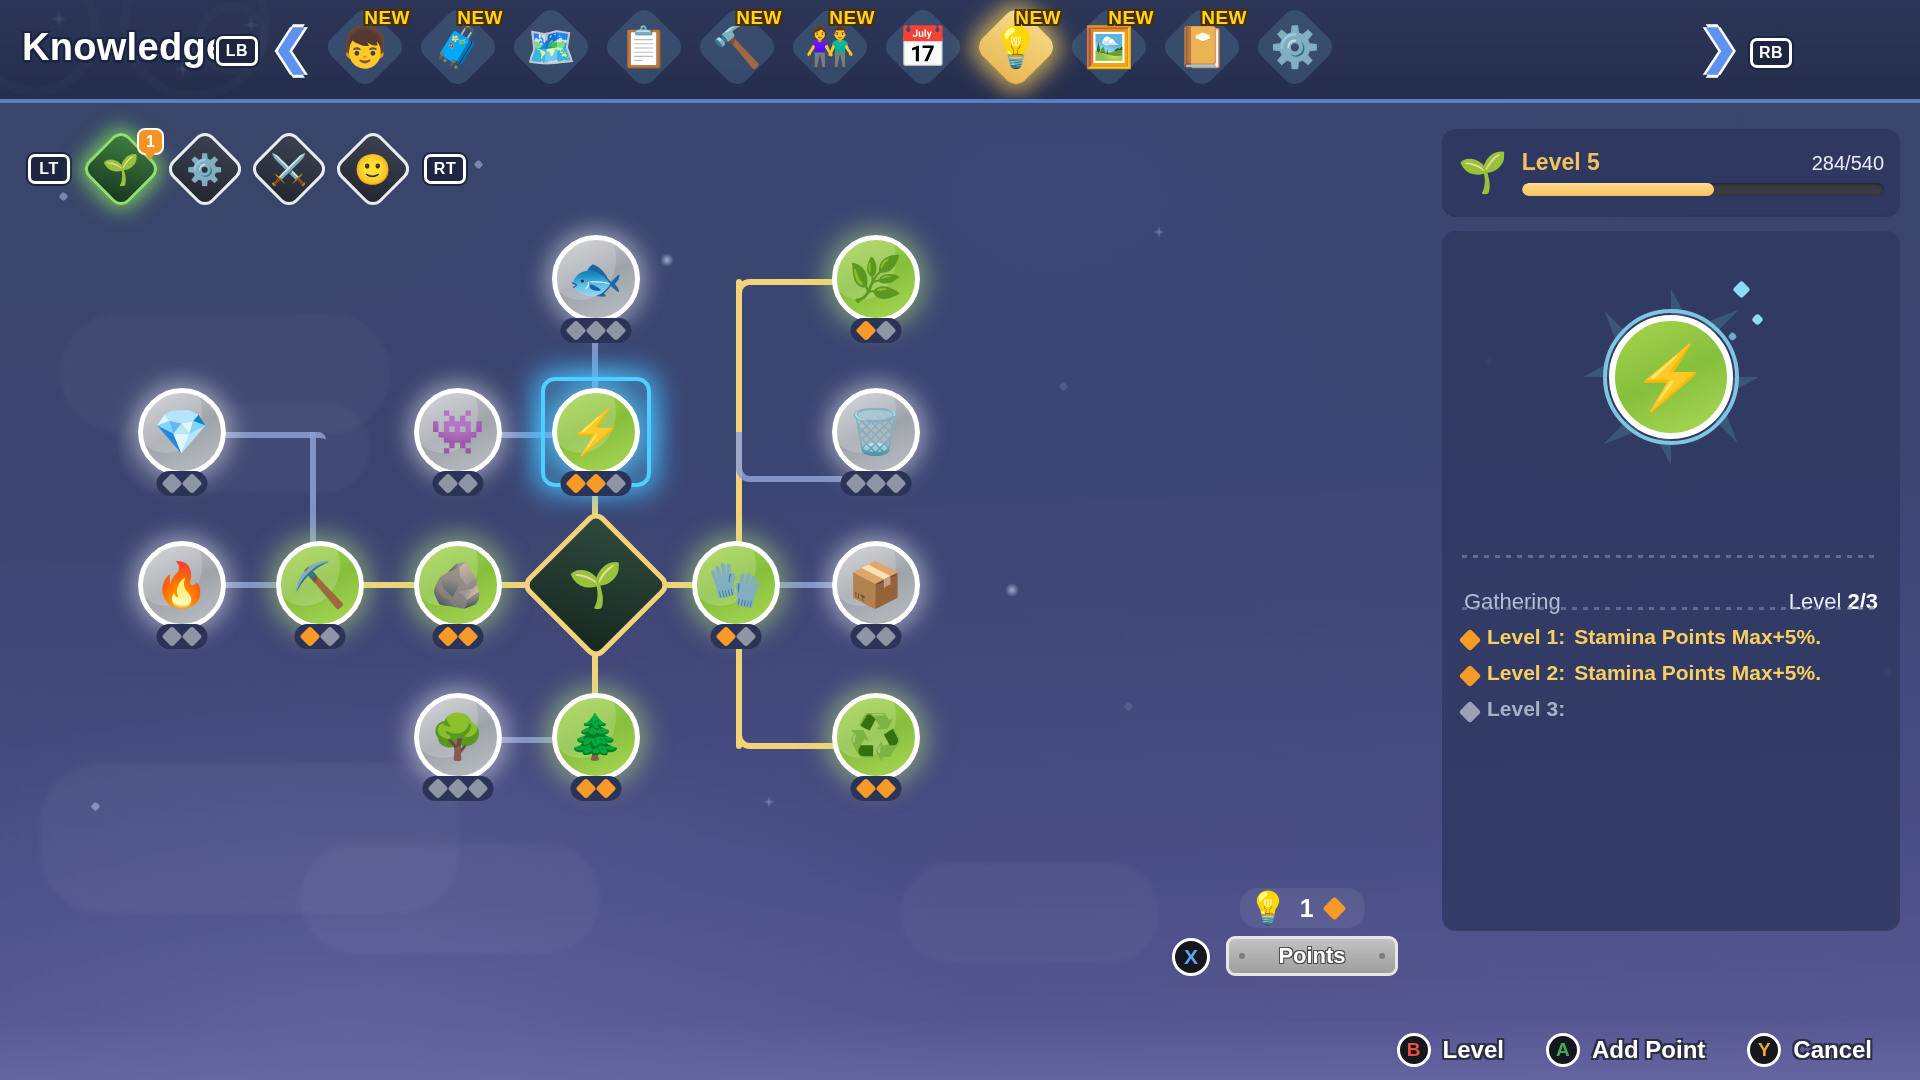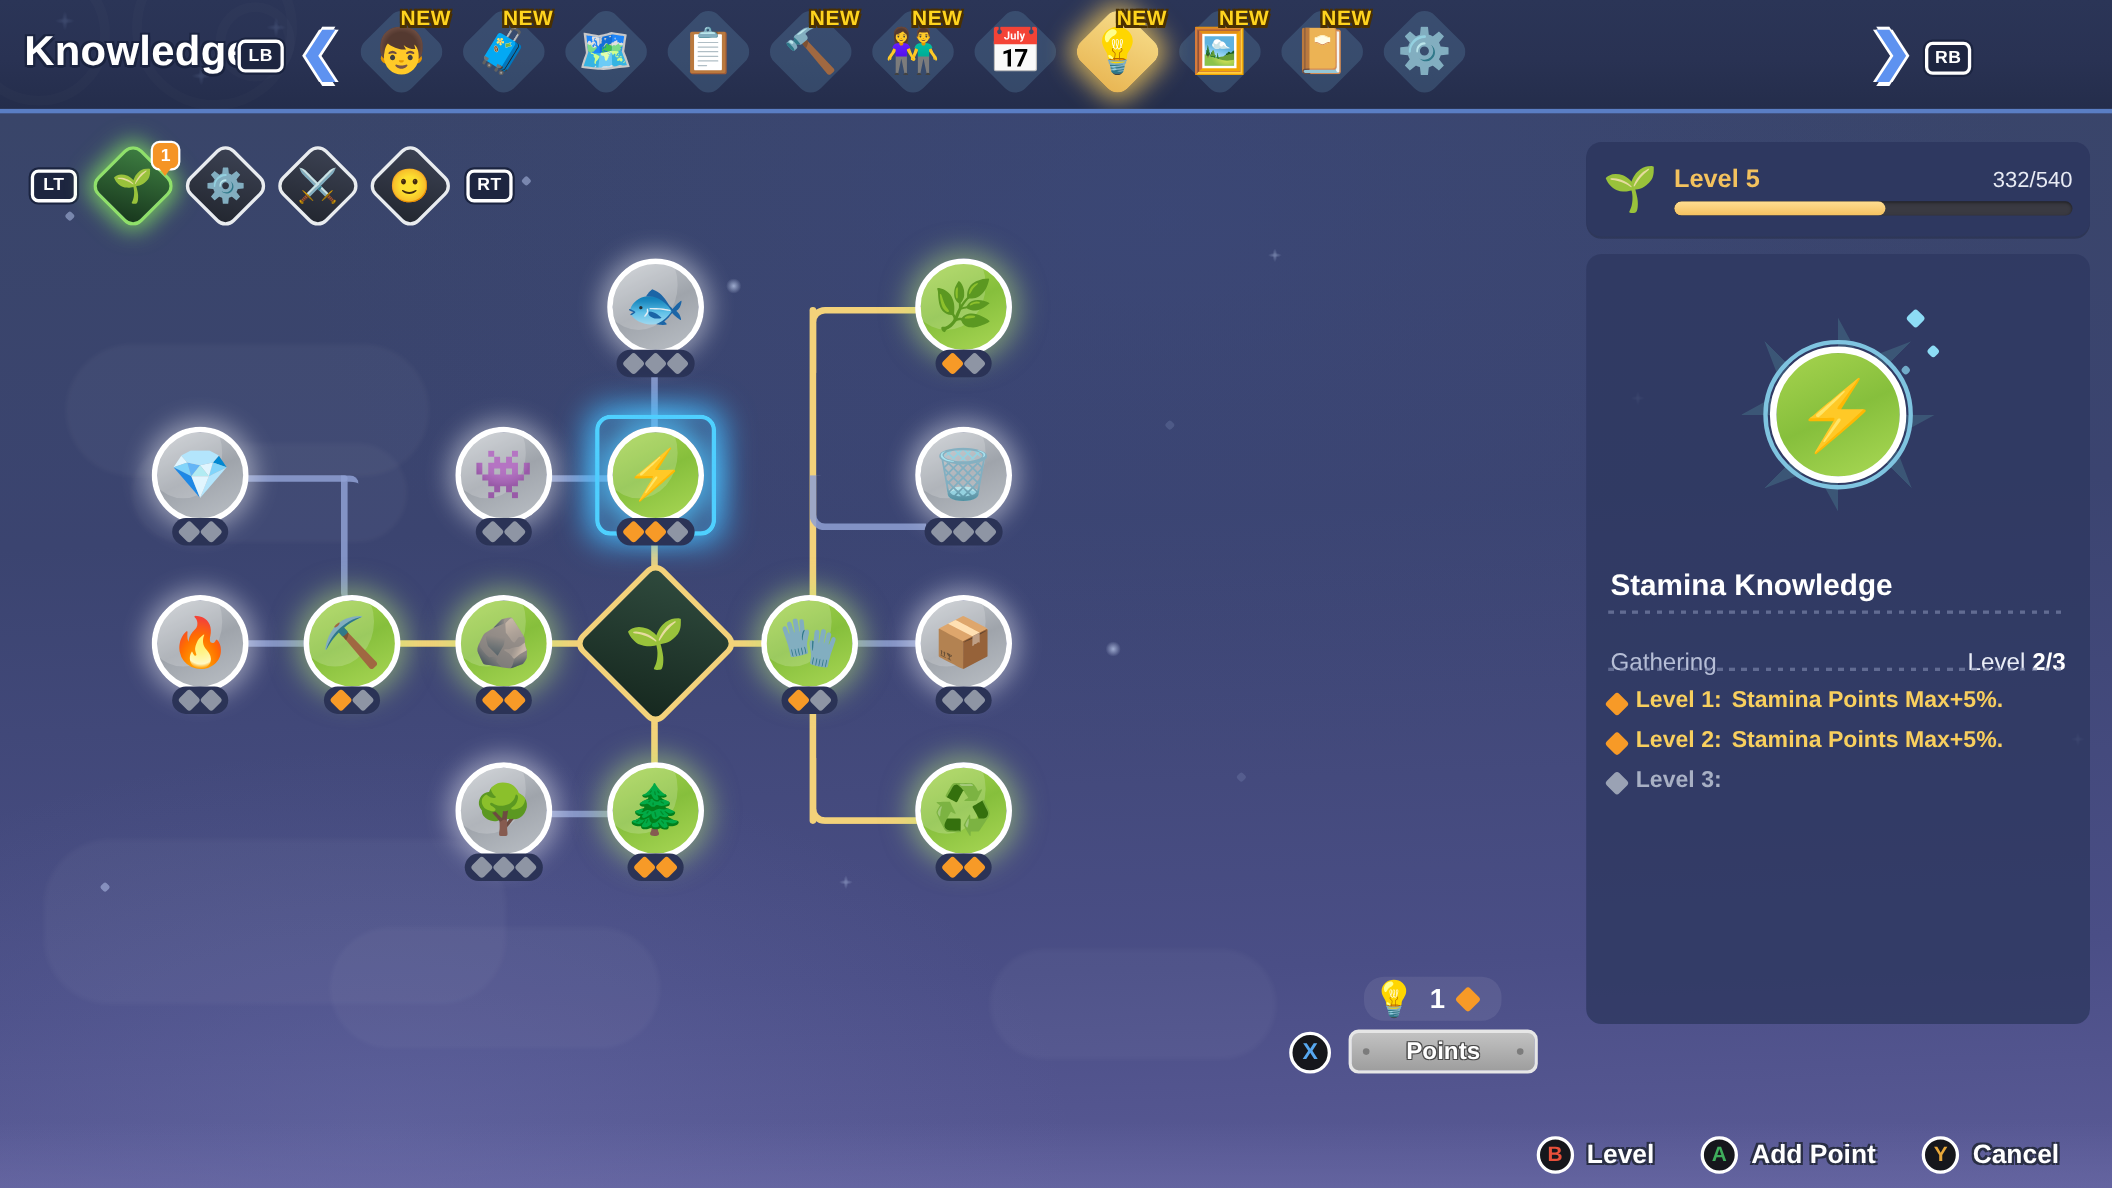--- a/index.html
+++ b/index.html
@@ -596,39 +596,38 @@
       </div>
   </div>
 
   <div class="rpanel">
 
     <div class="lvlcard">
       <div class="lvlicon">🌱</div>
       <div class="lvlmid">
         <div class="lvlrow">
           <span class="lvltext">Level 5</span>
-          <span class="lvlxp">332/540</span>
+          <span class="lvlxp">284/540</span>
         </div>
         <div class="xpbar">
           <div class="xpfill" id="xpfill" style="width: 53%;"></div>
         </div>
       </div>
     </div>
 
     <div class="infocard">
       <div class="emblem">
         <div class="burst"></div>
         <div class="ring2"></div>
         <div class="disc">⚡</div>
         <div class="emb-spark" style="left:152px;top:-6px;"></div>
         <div class="emb-spark" style="left:170px;top:26px;width:9px;height:9px;"></div>
         <div class="emb-spark" style="left:146px;top:44px;width:7px;height:7px;opacity:.7;"></div>
       </div>
 
-      <div class="skillname">Stamina Knowledge</div>
       <div class="divider d1"></div>
       <div class="skillrow">
         <span class="skillcat">Gathering</span>
         <span class="skilllvl">
           <span>Level</span>
           <b>2/3</b>
         </span>
       </div>
       <div class="divider d2"></div>
 

